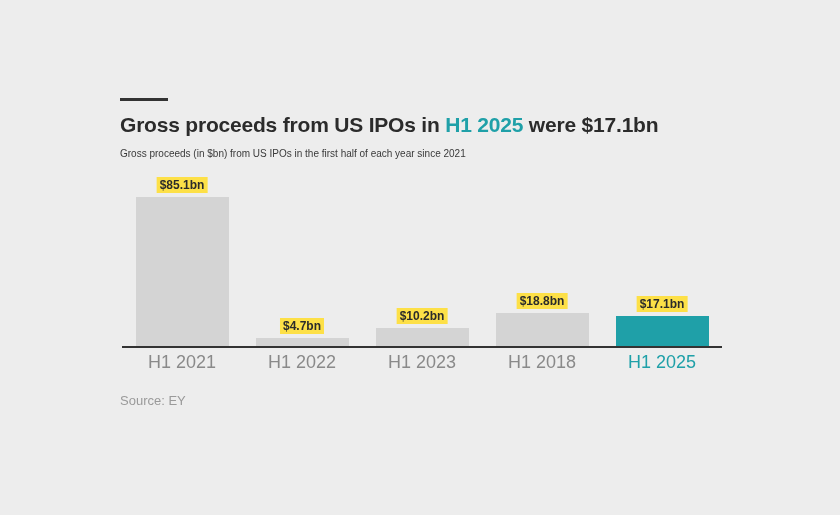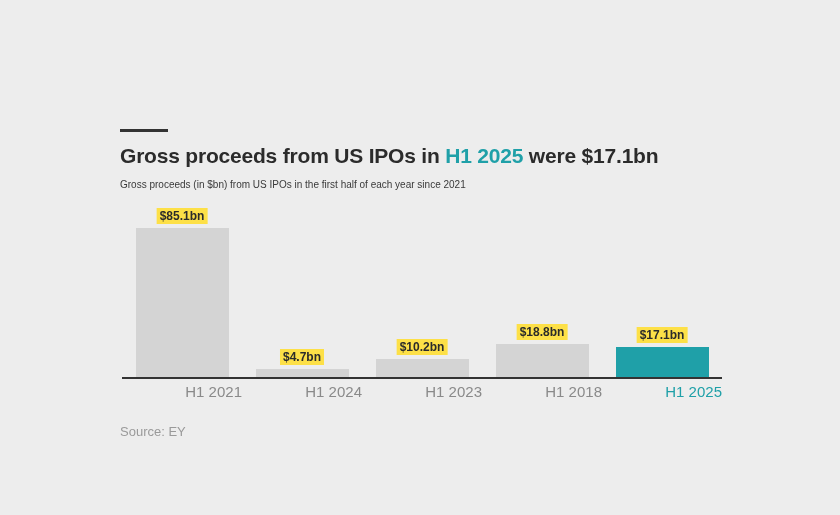--- a/index.html
+++ b/index.html
@@ -11,21 +11,20 @@
     height: 515px;
     background: #ededed;
     font-family: "Liberation Sans", sans-serif;
     overflow: hidden;
   }
   .figure {
     position: relative;
     width: 840px;
     height: 451px;
     box-sizing: border-box;
-    margin-top: 31px;
   }
   .header {
     position: absolute;
     left: 120px;
     top: 98px;
     width: 640px;
   }
   .top-rule {
     width: 48px;
     height: 3px;
@@ -106,22 +105,22 @@
   }
   .ticks {
     position: absolute;
     left: 122px;
     top: 352px;
     width: 600px;
     display: flex;
   }
   .tick {
     flex: 1 1 0;
-    text-align: right;
-    font-size: 15px;
+    text-align: center;
+    font-size: 18px;
     color: #8a8a8a;
     white-space: nowrap;
   }
   .tick.highlight {
     color: #1fa0a8;
   }
   .source {
     position: absolute;
     left: 120px;
     top: 393px;
@@ -167,21 +166,21 @@
         <span class="bar-value" style="bottom: 34px;">$17.1bn</span>
         <div class="bar-rect highlight" style="height: 30px;"></div>
       </div>
 
     </div>
     <div class="axis-line"></div>
   </div>
 
   <div class="ticks">
     <div class="tick">H1 2021</div>
-    <div class="tick">H1 2024</div>
+    <div class="tick">H1 2022</div>
     <div class="tick">H1 2023</div>
     <div class="tick">H1 2018</div>
     <div class="tick highlight">H1 2025</div>
   </div>
 
   <div class="source">Source: EY</div>
 
 </div>
 
 </body></html>

